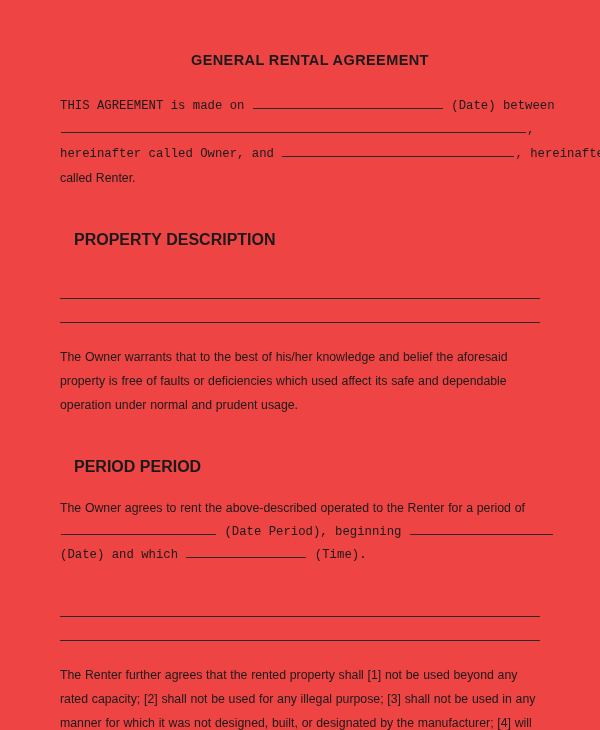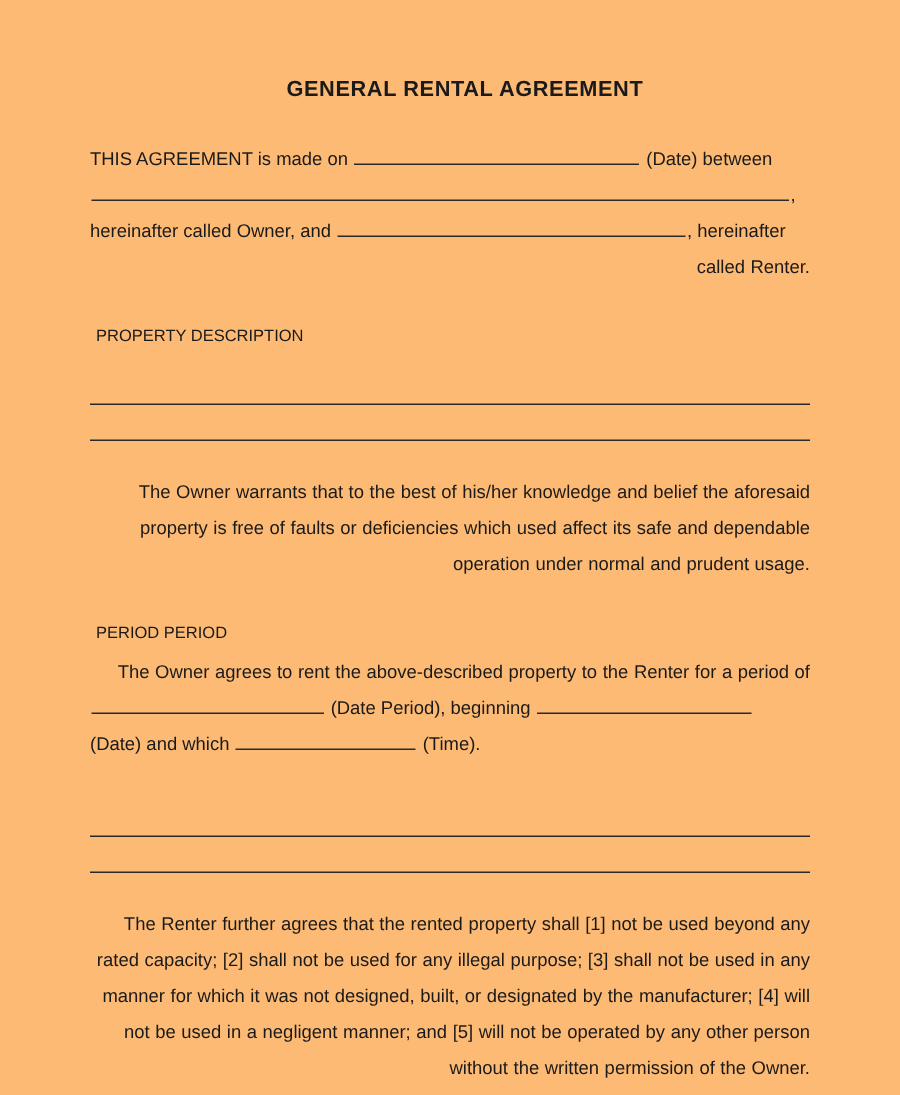--- a/index.html
+++ b/index.html
@@ -11,46 +11,47 @@
     height: 730px;
     background: #ffffff;
     font-family: "Liberation Sans", sans-serif;
     color: #1a1a1a;
     overflow: hidden;
   }
   .page {
     position: relative;
     width: 600px;
     height: 730px;
-    background: #fdba74;
+    background: #ef4444;
     box-sizing: border-box;
     padding: 44px 60px 0 60px;
   }
   .doc-title {
     font-size: 14.5px;
     font-weight: bold;
     letter-spacing: 0.4px;
     margin: 0 0 0 131px;
     padding-top: 8px;
     line-height: 1.2;
   }
   .block {
     margin-top: 0;
   }
   .para {
     font-size: 12.3px;
     line-height: 1.95;
     margin: 0;
-    text-align: right;
+    text-align: left;
     word-spacing: 0.3px;
   }
   .section-head {
-    font-size: 11px;
+    font-size: 16px;
     line-height: 1.95;
-    margin: 4px;
+    margin: 14px;
+    font-weight: bold;
   }
   .spacer-lg { height: 26px; }
   .spacer-md { height: 19px; }
   .spacer-sm { height: 10px; }
 
   .fill {
     display: inline-block;
     border-bottom: 1px solid #2a2a2a;
     vertical-align: baseline;
     height: 0.92em;
@@ -69,20 +70,21 @@
   .rule-row .rule-line {
     position: absolute;
     bottom: 4px;
     left: 0;
     right: 0;
   }
   .inline-line-row {
     font-size: 12.3px;
     line-height: 1.95;
     white-space: nowrap;
+    font-family: Liberation Mono, monospace;
   }
 </style>
 </head>
 <body>
 
 <div class="page">
 
   <h1 class="doc-title">GENERAL RENTAL AGREEMENT</h1>
 
   <div class="spacer-lg"></div>
@@ -117,21 +119,21 @@
   </div>
 
   <div class="spacer-md"></div>
 
   <div class="para">The Owner warrants that to the best of his/her knowledge and belief the aforesaid property is free of faults or deficiencies which used affect its safe and dependable operation under normal and prudent usage.</div>
 
   <div class="spacer-md"></div>
 
   <div class="block">
     <div class="section-head">PERIOD PERIOD</div>
-    <div class="para">The Owner agrees to rent the above-described property to the Renter for a period of</div>
+    <div class="para">The Owner agrees to rent the above-described operated to the Renter for a period of</div>
     <div class="inline-line-row">
       <span class="fill" style="width:155px"></span>
       <span>(Date Period), beginning</span>
       <span class="fill" style="width:143px"></span>
     </div>
     <div class="inline-line-row">
       <span>(Date) and which</span>
       <span class="fill" style="width:120px"></span>
       <span>(Time).</span>
     </div>

